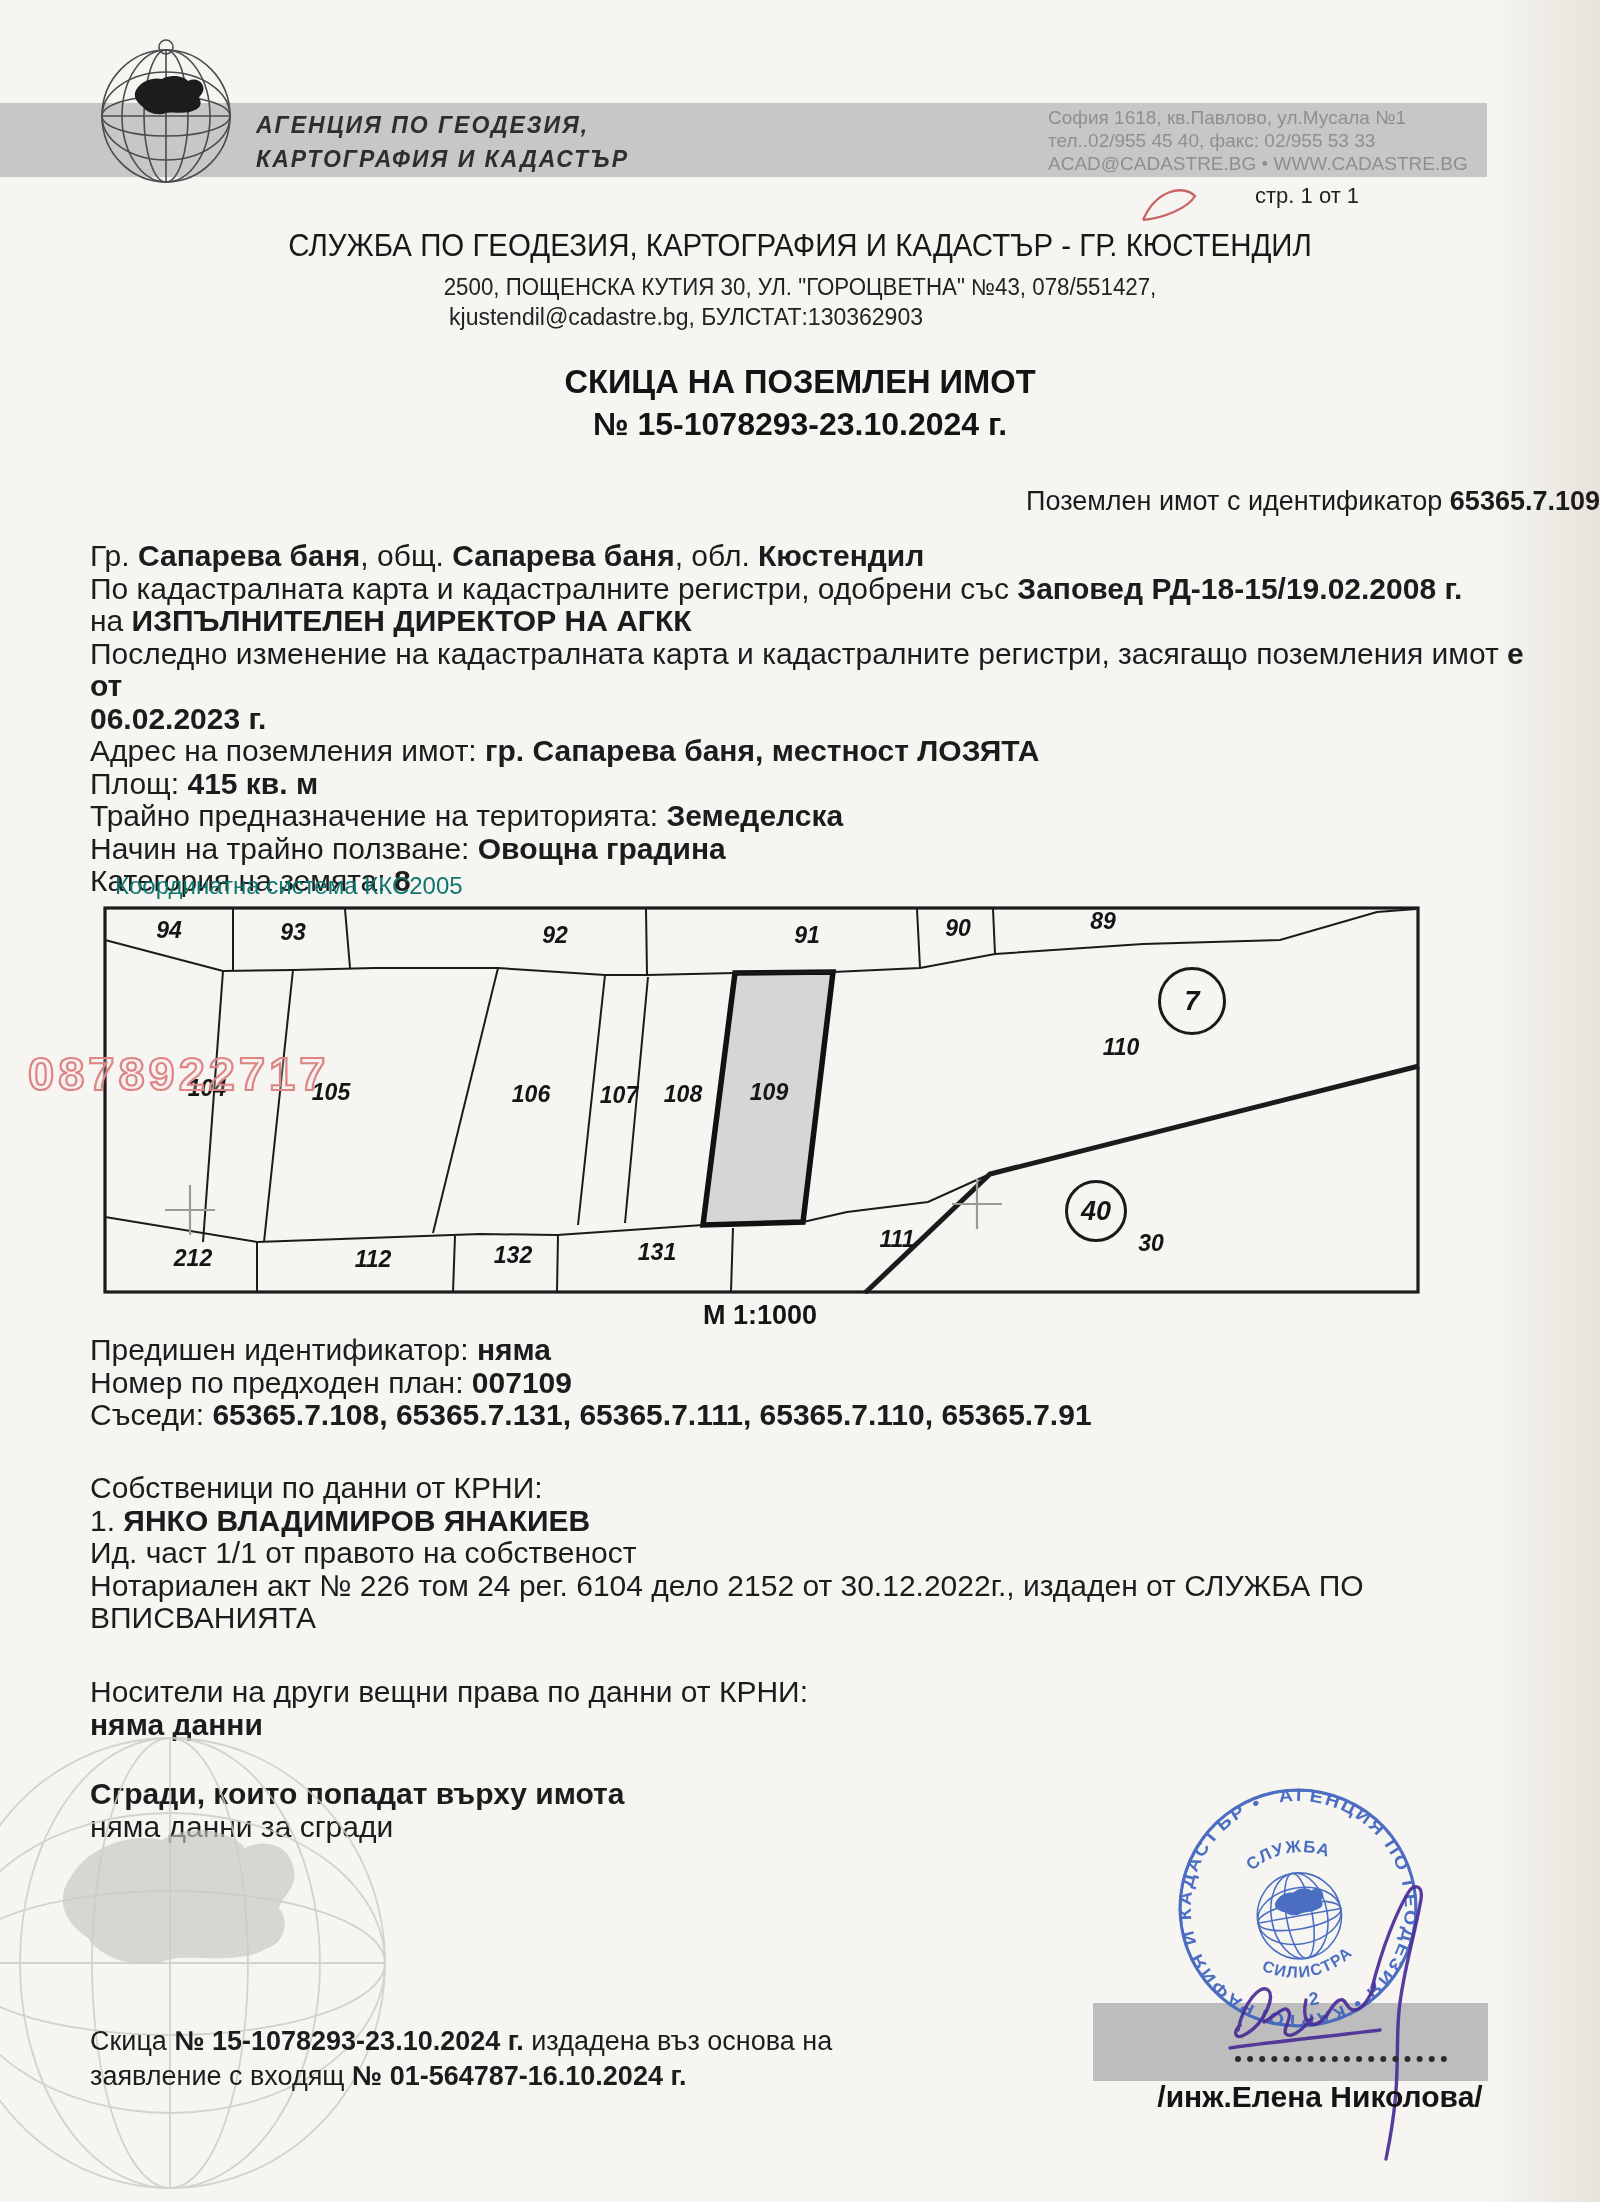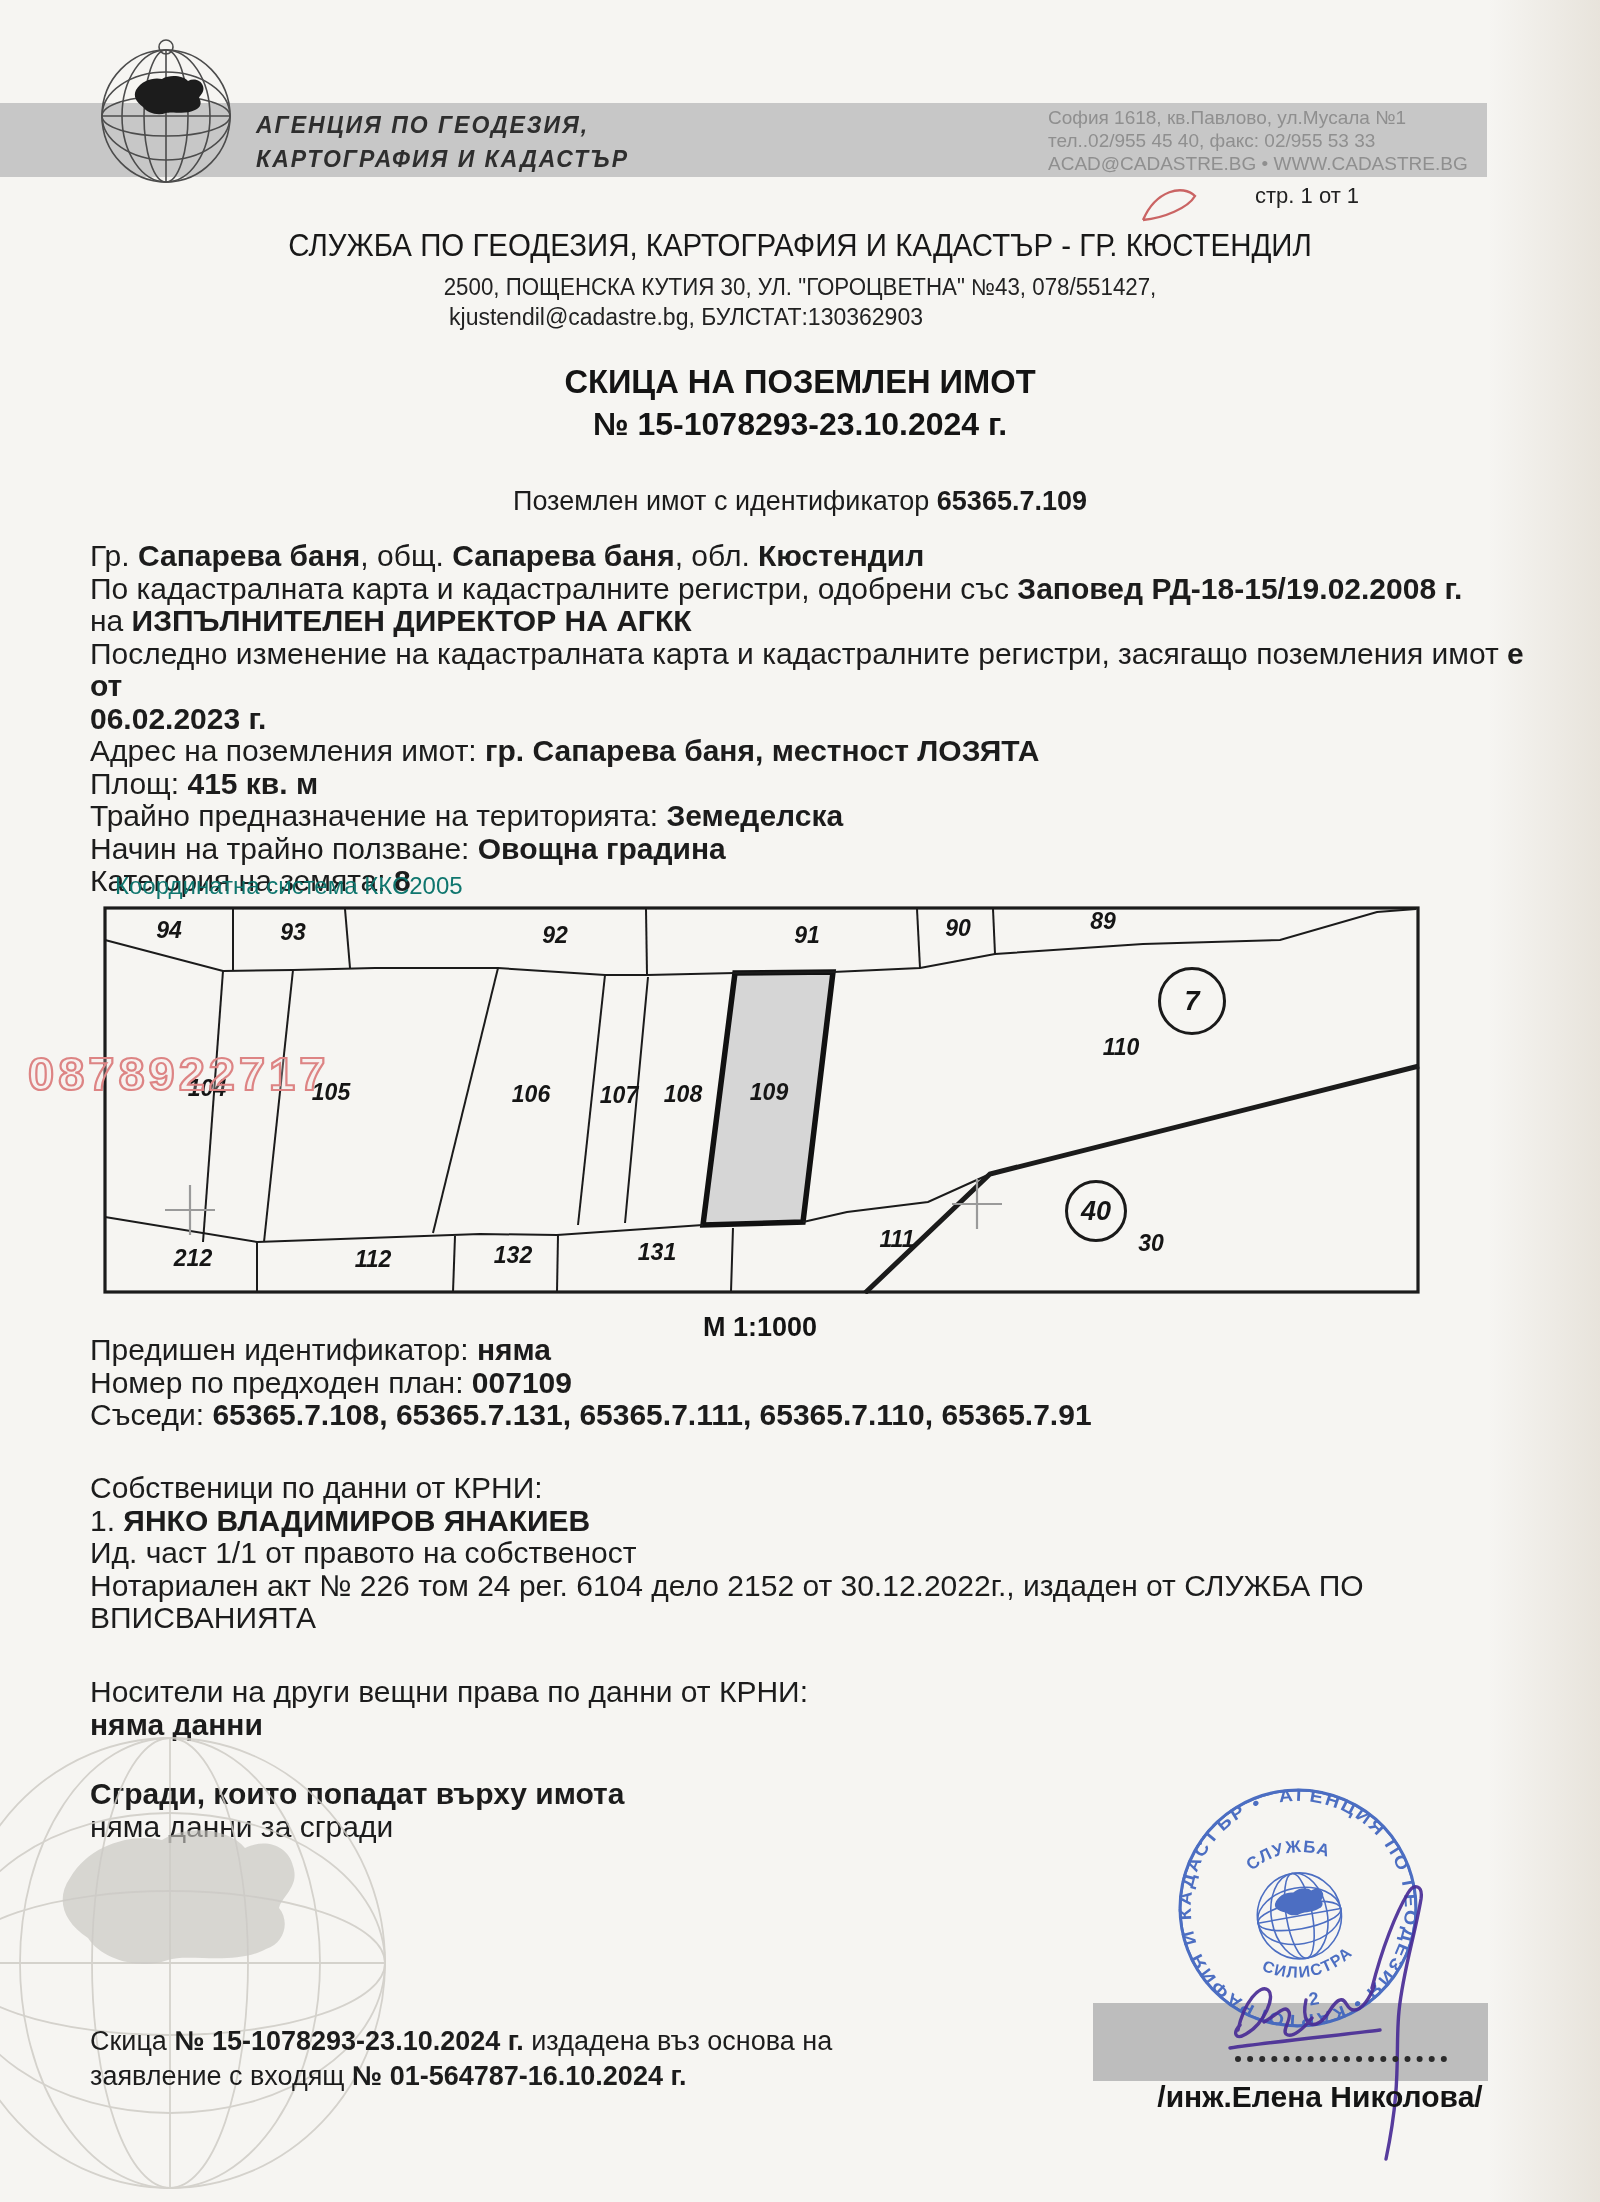--- a/index.html
+++ b/index.html
@@ -11,33 +11,33 @@
   
   .band-top{left:0;top:103px;width:1487px;height:74px;background:#c7c7c7;}
   .agency-name{left:256px;top:108px;font-style:italic;font-weight:bold;font-size:23px;letter-spacing:2px;color:#2e2e2e;line-height:34px;white-space:pre;}
   .hq-address{left:1048px;top:106px;font-size:19px;line-height:23px;color:#8f8f8f;}
   .page-num{left:1255px;top:183px;font-size:22px;color:#222;}
   .office-title{left:0;top:228px;width:1600px;text-align:center;font-size:31px;color:#181818;transform:scaleX(.95);}
   .office-sub{left:0;top:274px;width:1600px;text-align:center;font-size:23px;color:#222;transform:scaleX(.97);}
   .office-sub2{left:0;top:304px;width:1372px;text-align:center;font-size:23px;color:#222;}
   .doc-title{left:0;top:362px;width:1600px;text-align:center;font-size:34px;font-weight:bold;color:#141414;transform:scaleX(.96);}
   .doc-num{left:0;top:406px;width:1600px;text-align:center;font-size:32px;font-weight:bold;color:#141414;}
-  .parcel-id{left:0;top:486px;width:1600px;text-align:center;font-size:27px;color:#1b1b1b;}
+  .parcel-id{left:0;top:486px;width:1600px;text-align:right;font-size:27px;color:#1b1b1b;}
   .txt-block{left:90px;width:1470px;}
   .line{min-height:32.5px;line-height:32.5px;font-size:30px;color:#1c1c1c;white-space:pre-wrap;}
   b{font-weight:bold;}
   
   .coord-label{left:115px;top:872px;font-size:24px;color:#0f766e;}
   .map{left:103px;top:906px;width:1317px;height:388px;}
   .map svg{position:absolute;left:0;top:0;}
   .plabel{position:absolute;transform:translate(-50%,-50%);font-style:italic;font-weight:bold;font-size:23px;color:#151515;white-space:nowrap;}
   .map-circle{position:absolute;transform:translate(-50%,-50%);border:3px solid #1a1a1a;border-radius:50%;display:flex;align-items:center;justify-content:center;}
   .map-circle span{font-style:italic;font-weight:bold;font-size:27px;color:#151515;}
   .red-wm{left:28px;top:1046px;font-weight:bold;font-size:47px;letter-spacing:4px;color:rgba(248,230,230,.25);-webkit-text-stroke:2.2px #dd8484;white-space:nowrap;}
-  .map-scale{left:650px;top:1300px;width:220px;text-align:center;font-weight:bold;font-size:27px;color:#141414;margin-top:12px;}
+  .map-scale{left:650px;top:1300px;width:220px;text-align:center;font-weight:bold;font-size:27px;color:#141414;}
   
   .band-bottom{left:1093px;top:2003px;width:395px;height:78px;background:#bdbdbd;}
   .footer-block{left:90px;top:2024px;width:1100px;}
   .footer-block .line{font-size:27px;line-height:35px;min-height:35px;}
   .dotted{left:1235px;top:2056px;width:212px;height:0;border-bottom:6px dotted #2b2b2b;}
   .sig-name{left:1120px;top:2080px;width:400px;text-align:center;font-weight:bold;font-size:30px;color:#141414;}
   .stamp-wrap{left:1158px;top:1768px;width:280px;height:280px;transform:rotate(-10deg);opacity:.92;}
   .wm-globe{left:-70px;top:1718px;opacity:.85;}
 </style>
 </head>

